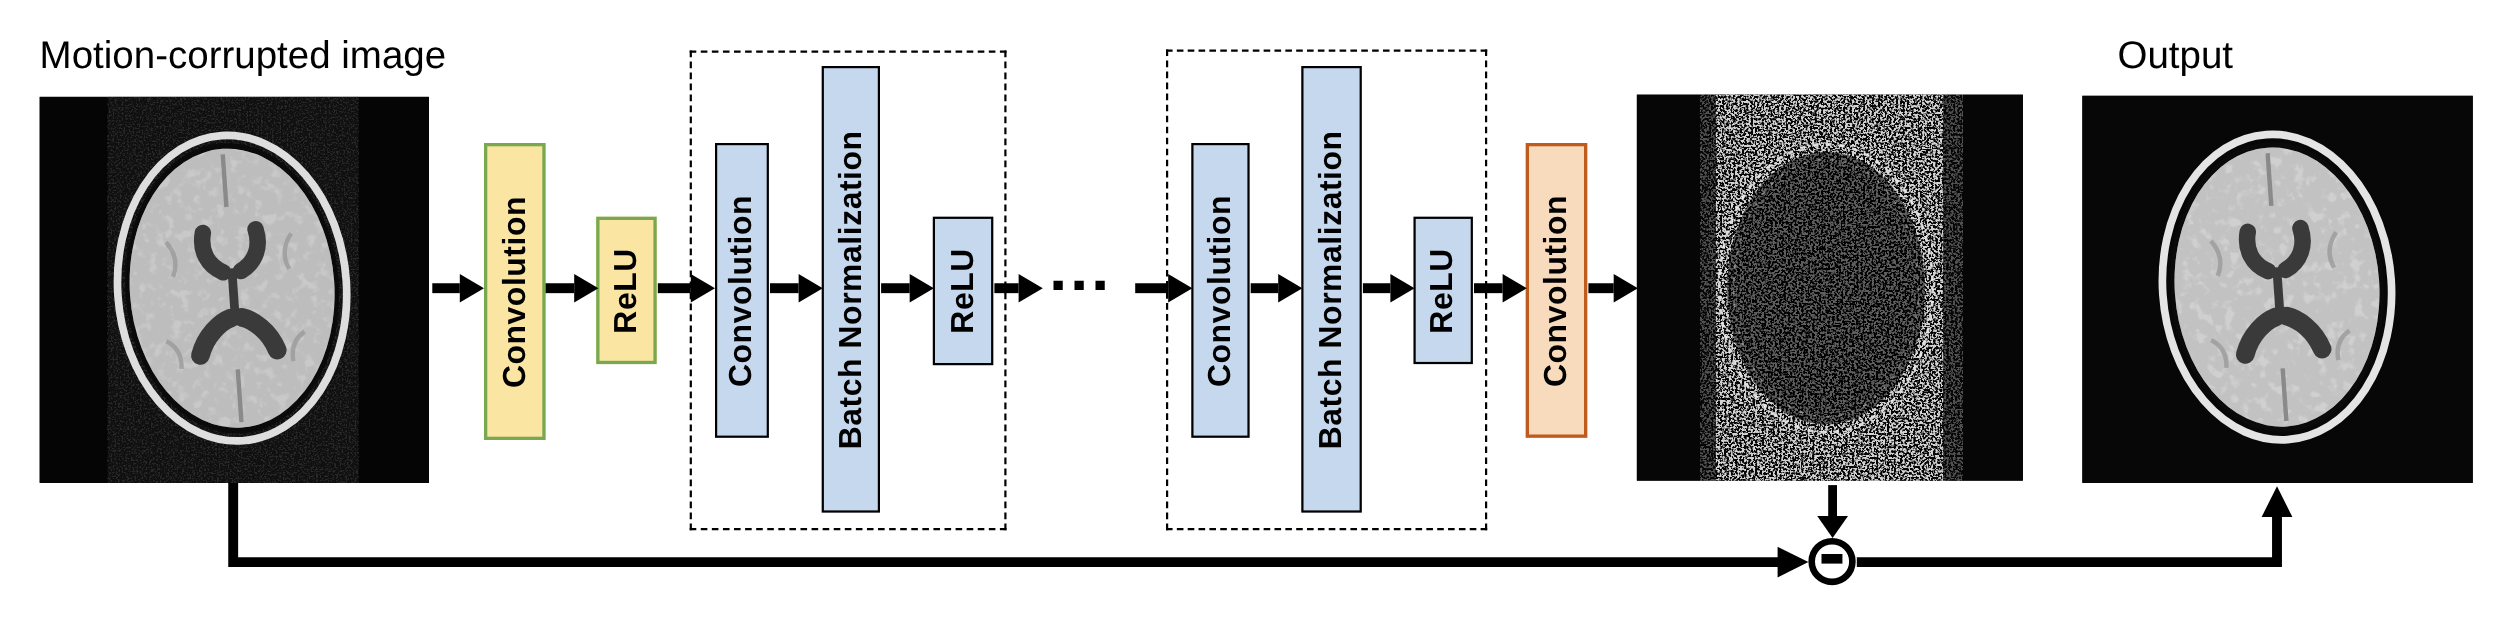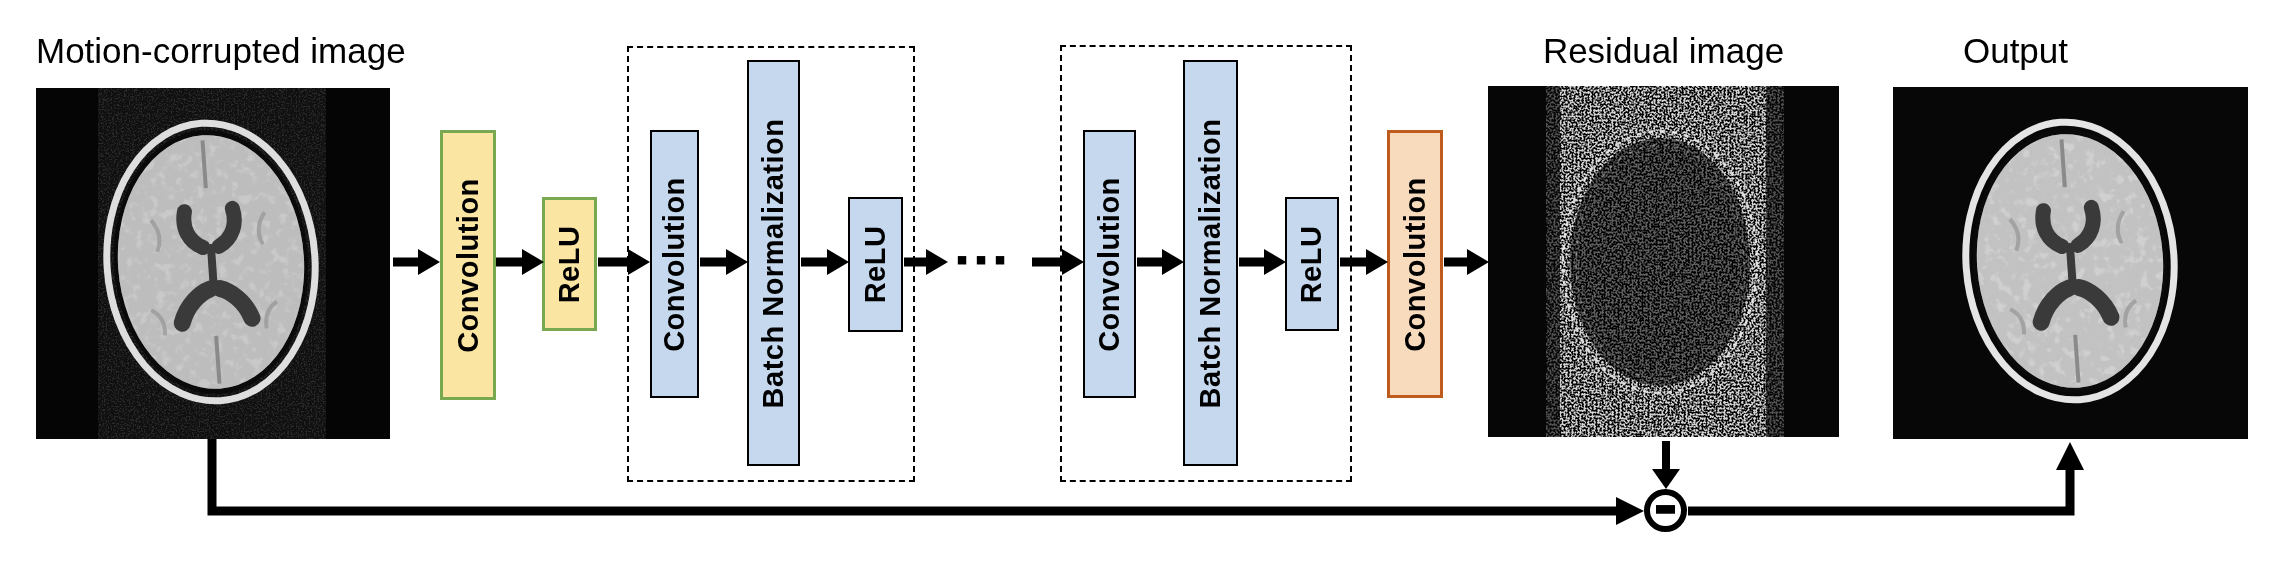--- a/index.html
+++ b/index.html
@@ -42,22 +42,21 @@
     font-size:38px;font-weight:bold;color:#000;line-height:1;
     transform:scaleY(2.1);margin-top:-3px;
   }
 </style>
 </head>
 <body>
 
 <div class="canvas">
 
   <div class="top-label" style="left:36px;width:354px;">Motion-corrupted image</div>
-  <div class="top-label" style="left:1488px;width:351px;">Residual image</div>
-  <div class="top-label" style="left:1838px;width:355px;">Output</div>
+  <div class="top-label" style="left:1800px;width:355px;">Output</div>
 
   <div class="img-frame" style="left:36px;top:88px;width:354px;height:351px;">
     <svg width="354" height="351" viewBox="0 0 354 351">
       <defs>
         <filter id="m-speck" x="0%" y="0%" width="100%" height="100%">
           <feTurbulence type="fractalNoise" baseFrequency="0.6" numOctaves="2" seed="11"></feTurbulence>
           <feColorMatrix type="matrix" values="0 0 0 0 1  0 0 0 0 1  0 0 0 0 1  4 4 4 0 -6"></feColorMatrix>
         </filter>
         <filter id="m-mottle" x="0%" y="0%" width="100%" height="100%">
           <feTurbulence type="fractalNoise" baseFrequency="0.11" numOctaves="3" seed="8"></feTurbulence>

